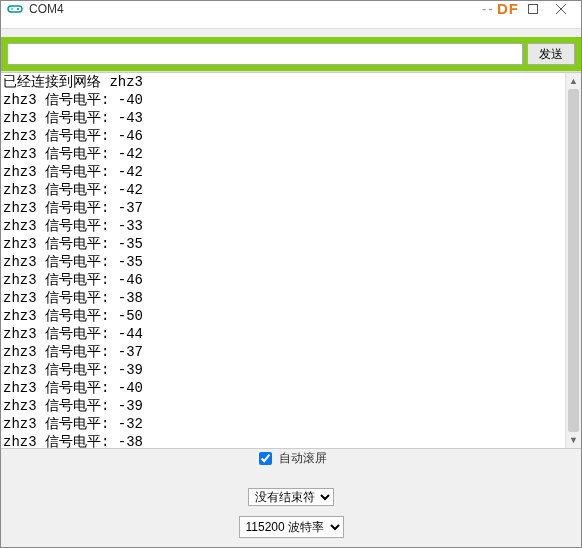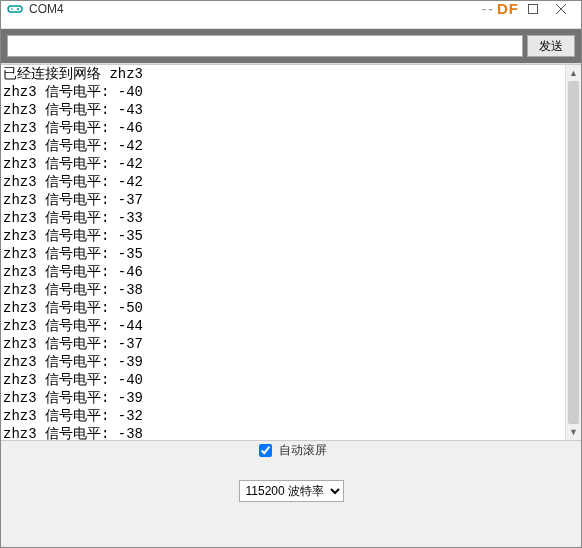--- a/index.html
+++ b/index.html
@@ -29,23 +29,24 @@
   .title { flex: 0 0 auto; font-size: 12px; color: #333; }
   .title-spacer { flex: 1; }
   .title-right { display: flex; align-items: center; }
   .wm-label { color: #e37b1c; font-weight: bold; font-size: 15px; letter-spacing: 1px; }
   .wm-dashes { color: #999; font-size: 14px; margin-right: 2px; letter-spacing: 2px;}
   .win-btn { width: 28px; height: 20px; display:flex;align-items:center;justify-content:center; color:#555;}
   .inputrow {
     display: flex;
     align-items: stretch;
     padding: 6px 6px 6px 6px;
-    background: #737373;
+    background: #84cc16;
     gap: 4px;
     border-bottom: 1px solid #ddd;
+    margin-top: 8px;
   }
   .cmd-input {
     flex: 1;
     height: 22px;
     border: 1px solid #aaa;
     background: #fff;
     padding: 2px 4px;
     font-size: 12px;
   }
   .btn {
@@ -176,18 +177,21 @@
     <div class="sb-btn">▼</div>
   </div>
 </div>
 
 <div class="footer">
   <label class="chk">
     <input type="checkbox" id="chk-auto" checked="" style="">
     <span>自动滚屏</span>
   </label>
   <span class="footer-spacer"></span>
+  <select class="sel">
+    <option id="opt-le" selected="">没有结束符</option>
+  </select>
   <div class="baud-wrap">
     <select class="sel">
       <option id="opt-baud" selected="">115200 波特率</option>
     </select>
   </div>
 </div>
 
 </body></html>

